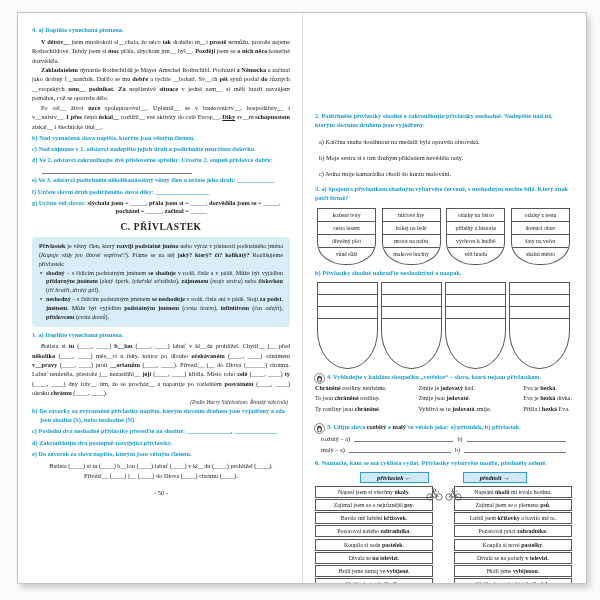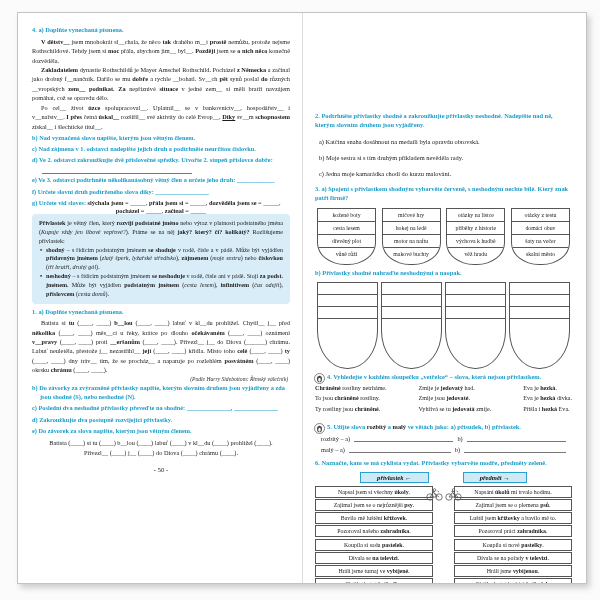--- a/index.html
+++ b/index.html
@@ -67,20 +67,21 @@
     <p class="para"><span>Po cel__ život </span><span class="seg-b">úzce</span><span> spolupracoval__. Uplatnil__ se v bankovnictv__, hospodářstv__ i v__nařstv__. </span><span class="seg-b">I přes</span><span> četná </span><span class="seg-b">úskal__</span><span> rozšířil__ své aktivity do celé Evrop__. </span><span class="seg-bu">Díky</span><span> sv__m </span><span class="seg-b">schopnostem</span><span> získal__ i šlechtické titul__.</span></p>
     <div class="item blue">b) Nad vyznačená slova napište, kterým jsou větným členem.</div>
     <div class="item blue">c) Nad zájmena v 1. odstavci nadepište jejich druh a podtrhněte neurčitou číslovku.</div>
     <div class="item blue">d) Ve 2. odstavci zakroužkujte dvě příslovečné spřežky. Utvořte 2. stupeň příslovce dobře:</div>
     <div class="writeline"></div>
     <div class="item blue">e) Ve 3. odstavci podtrhněte několikanásobný větný člen a určete jeho druh: ____________</div>
     <div class="item blue">f) Určete slovní druh podtrženého slova díky: _________________</div>
     <div class="gline"><span class="blue">g) Určete vid sloves:</span> <span><span class="seg-b">slýchala jsem</span><span> = _____, </span><span class="seg-b">přála jsem si</span><span> = _____, </span><span class="seg-b">dozvěděla jsem se</span><span> = _____,</span></span></div>
     <div class="gcenter"><span class="seg-b">pocházel</span><span> = _____, </span><span class="seg-b">začínal</span><span> = _____</span></div>
 
+    <div class="secheading">C. PŘÍVLASTEK</div>
 
     <div class="infobox">
       <p><span class="seg-b">Přívlastek</span><span> je větný člen, který </span><span class="seg-b">rozvíjí podstatné jméno</span><span> nebo výraz v platnosti podstatného jména (</span><span class="seg-i">Kupuje vždy jen libové vepřové?</span><span>). Ptáme se na něj </span><span class="seg-b">jaký? který? čí? kolikátý?</span><span> Rozlišujeme přívlastek:</span></p>
       <p class="bullet"><span class="seg-b">shodný</span><span> – s řídícím podstatným jménem </span><span class="seg-b">se shoduje</span><span> v rodě, čísle a v pádě. Může být vyjádřen </span><span class="seg-b">přídavným jménem</span><span> (</span><span class="seg-i">zlatý šperk, lyžařské středisko</span><span>), </span><span class="seg-b">zájmenem</span><span> (</span><span class="seg-i">moje sestra</span><span>) nebo </span><span class="seg-b">číslovkou</span><span> (</span><span class="seg-i">tři bratři, druhý gól</span><span>).</span></p>
       <p class="bullet"><span class="seg-b">neshodný</span><span> – s řídícím podstatným jménem </span><span class="seg-b">se neshoduje</span><span> v rodě, čísle ani v pádě. Stojí </span><span class="seg-b">za podst. jménem.</span><span> Může být vyjádřen </span><span class="seg-b">podstatným jménem</span><span> (</span><span class="seg-i">cesta lesem</span><span>), </span><span class="seg-b">infinitivem</span><span> (</span><span class="seg-i">čas odejít</span><span>), </span><span class="seg-b">příslovcem</span><span> (</span><span class="seg-i">cesta domů</span><span>).</span></p>
     </div>
 
     <div class="extitle blue">1. a) Doplňte vynechaná písmena.</div>
     <p class="para"><span>Batista si </span><span class="seg-b">tu</span><span> (____, ____) </span><span class="seg-b">b__lou</span><span> (____, ____) labuť v kl__du prohlížel. Chytil__ j__ před </span><span class="seg-b">několika</span><span> (____, ____) měs__ci u řeky, krátce po dlouho </span><span class="seg-b">očekávaném</span><span> (____, ____) oznámení </span><span class="seg-b">v__pravy</span><span> (____, ____) proti </span><span class="seg-b">__eršanům</span><span> (____, ____). Přivezl__ j__ do Diova (______) chrámu. Labuť neuletěla, přestože j__ nezastřihl__ </span><span class="seg-b">její</span><span> (____, ____) křídla. Místo toho </span><span class="seg-b">celé</span><span> (____, ____) </span><span class="seg-b">ty</span><span> (____, ____) dny tráv__ tím, že se procház__ a naparuje po rozlehlém </span><span class="seg-b">posvátném</span><span> (____, ____) okrsku </span><span class="seg-b">chrámu</span><span> (____, ____).</span></p>
     <div class="source">(Podle Harry Sidebottom: Římský válečník)</div>

